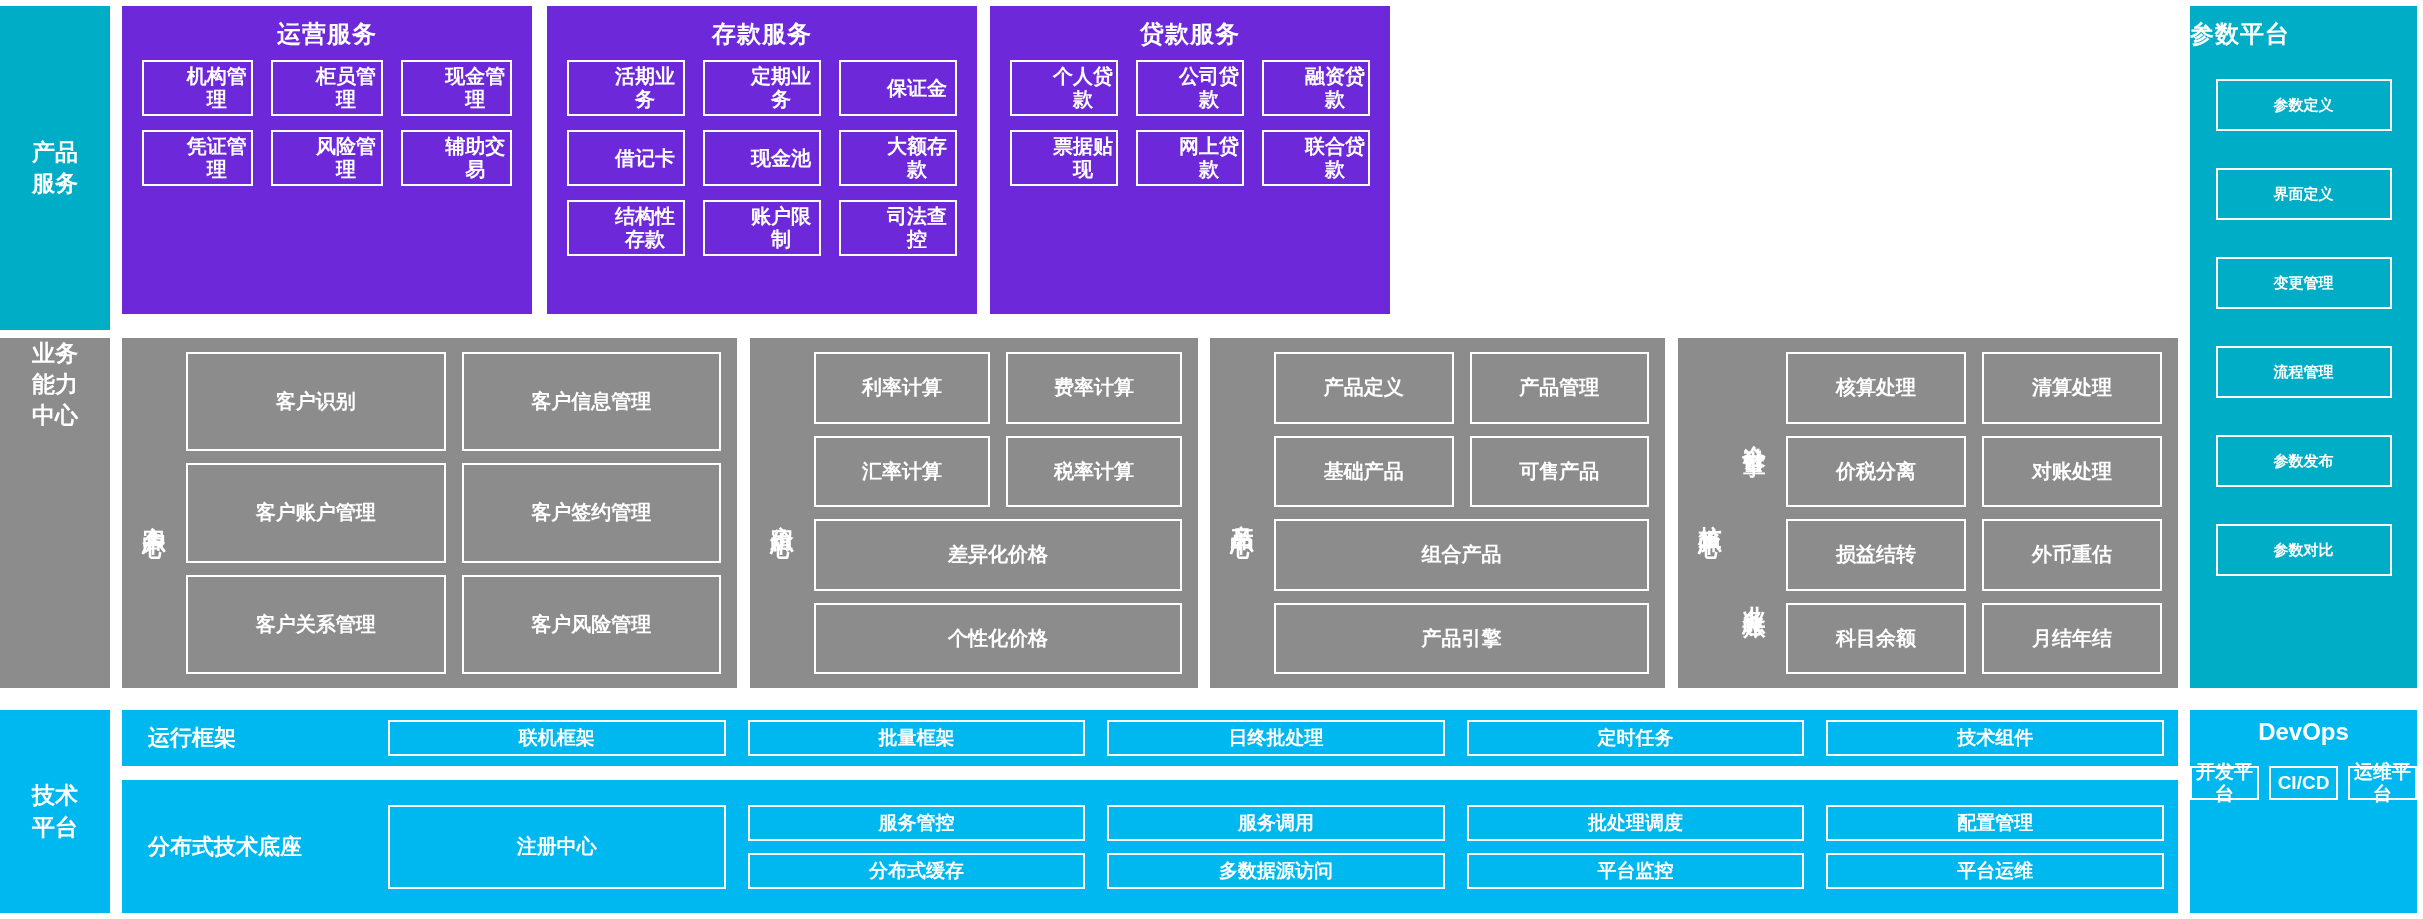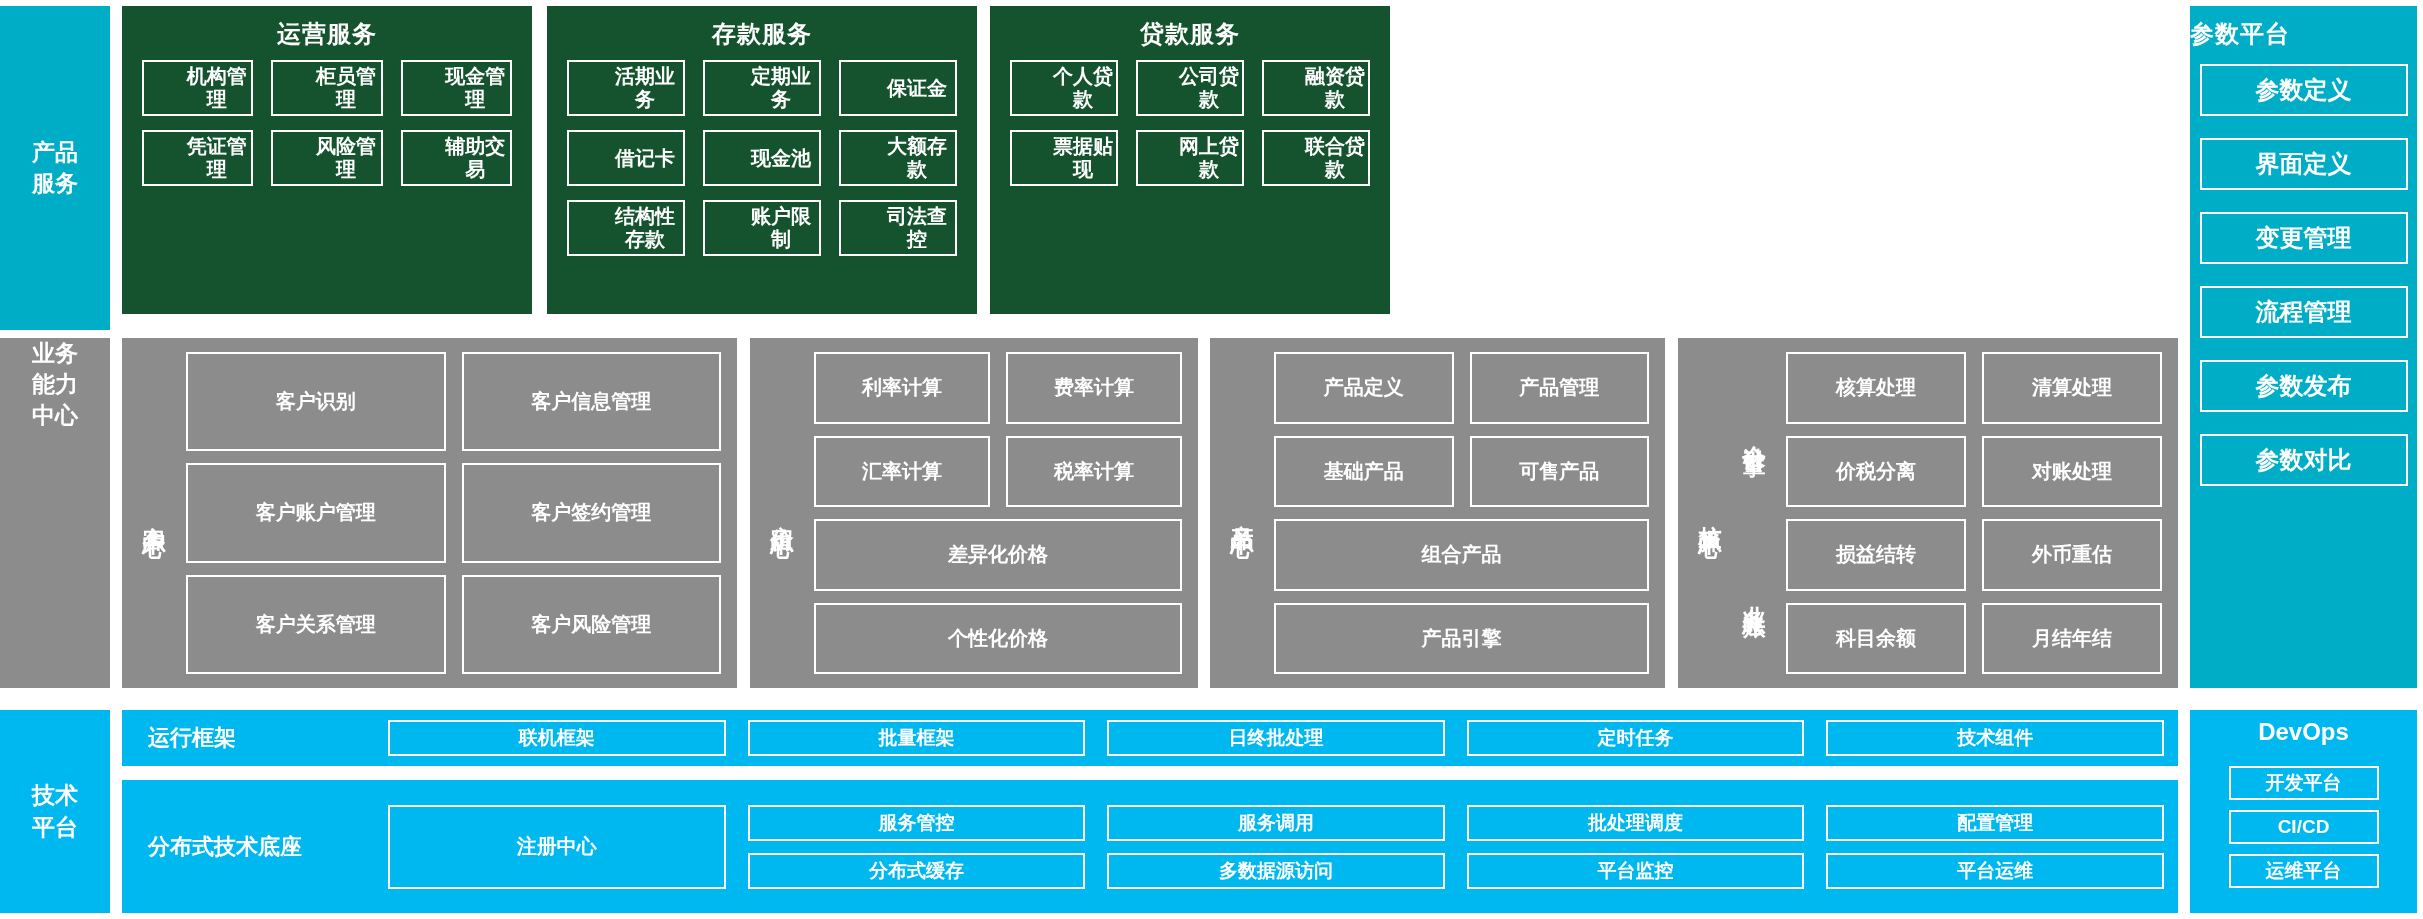--- a/index.html
+++ b/index.html
@@ -24,21 +24,21 @@
   
   .row1{position:absolute;left:0;top:6px;width:2423px;height:308px;}
   .r1-left{
     position:absolute;left:0;top:0;width:110px;height:324px;
     background:#00ADC6;
     display:flex;align-items:center;justify-content:center;
     font-size:23px;font-weight:bold;line-height:1.35;text-align:center;
     box-sizing:border-box;
   }
   .grp-teal{
-    position:absolute;top:0;background:#14532d;
+    position:absolute;top:0;background:#6d28d9;
     box-sizing:border-box;padding:0;
   }
   .grp-title{
     text-align:center;font-size:24px;font-weight:bold;
     padding-top:12px;padding-bottom:10px;letter-spacing:1px;
   }
   .grp-body{
     display:flex;flex-direction:column;gap:14px;
     padding:0 20px 16px 20px;
   }
@@ -53,21 +53,21 @@
   #g-loan{left:990px;width:400px;height:308px;}
 
   
   .param-col{
     position:absolute;left:2190px;top:6px;width:227px;height:682px;
     background:#00ADC6;box-sizing:border-box;
     display:flex;flex-direction:column;align-items:flex-start;
   }
   .param-title{font-size:24px;font-weight:bold;padding:12px 0 14px 0;letter-spacing:1px;}
   .param-list{display:flex;flex-direction:column;gap:22px;width:100%;align-items:center;}
-  .param-list .card{width:208px;height:52px;font-size:24px;}
+  .param-list .card{width:176px;height:52px;font-size:15px;margin-top:15px;}
 
   
   .row2{position:absolute;left:0;top:338px;width:2423px;height:350px;}
   .r2-left{
     position:absolute;left:0;top:0;width:110px;height:350px;
     background:#8C8C8C;
     display:flex;align-items:flex-start;justify-content:center;
     font-size:23px;font-weight:bold;line-height:1.35;text-align:center;
   }
   .grp-gray{position:absolute;top:0;height:350px;background:#8C8C8C;box-sizing:border-box;
@@ -113,21 +113,21 @@
   .band-col{flex:1 1 0;display:flex;flex-direction:column;gap:12px;}
   .band-col > .card{height:36px;font-size:19px;}
   .band-col.single > .card{height:84px;font-size:20px;}
 
   .devops-col{
     position:absolute;left:2190px;top:710px;width:227px;height:203px;
     background:#00B8F0;box-sizing:border-box;
     display:flex;flex-direction:column;align-items:center;padding-top:6px;
   }
   .devops-title{font-size:24px;font-weight:bold;padding:2px 0 20px 0;}
-  .devops-list{display:flex;flex-direction:column;gap:10px;align-items:center;width:100%;}
+  .devops-list{display:flex;flex-direction:row;gap:10px;align-items:flex-end;width:100%;}
   .devops-list .card{width:150px;height:34px;font-size:19px;}
 </style>
 </head>
 <body>
 
 <div class="page">
 
   <div class="row1">
 
     <div class="r1-left">

